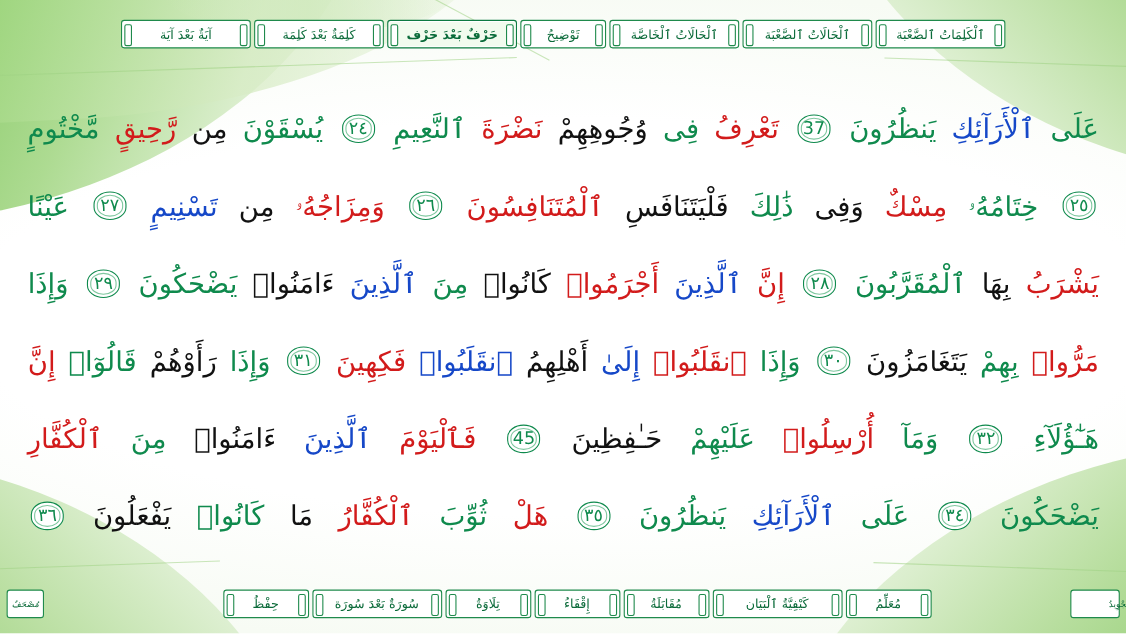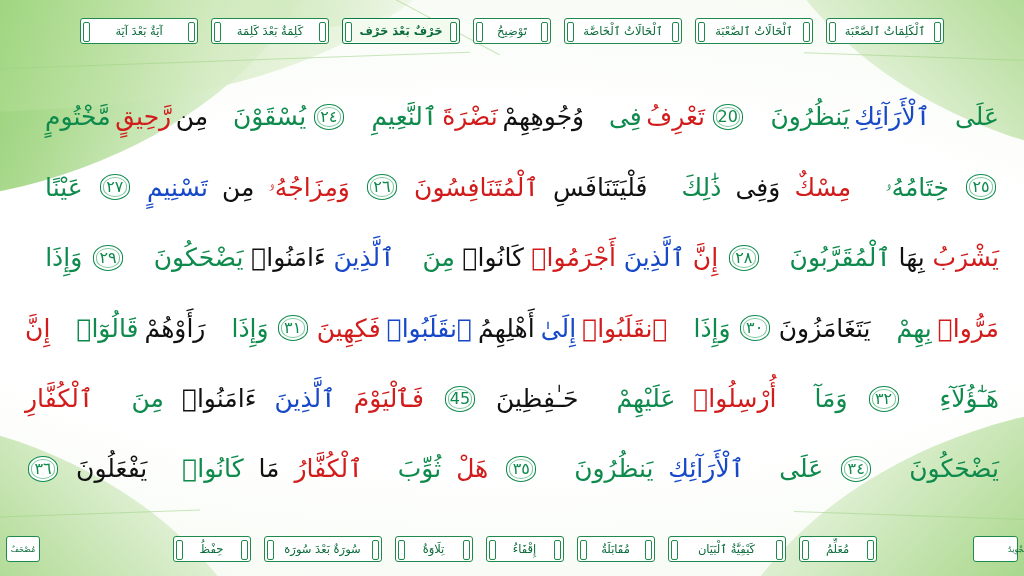--- a/index.html
+++ b/index.html
@@ -46,21 +46,21 @@
   .hl1 { left:0; top:60px; width:470px; transform: rotate(-2deg); }
   .hl2 { left:330px; top:12px; width:180px; transform: rotate(28deg); }
   .hl3 { right:0; top:56px; width:220px; transform: rotate(2deg); }
   .hl4 { left:0; bottom:62px; width:200px; transform: rotate(-2deg); }
   .hl5 { right:0; bottom:60px; width:230px; transform: rotate(2deg); }
 
   
   .tabbar {
     position: absolute; left: 0; width: 1024px;
     display: flex; align-items: center; justify-content: center;
-    gap: 13px; padding: 0 8px;
+    gap: 3px; padding: 0 8px;
   }
   .tabbar.top { top: 18px; }
   .tabbar.bottom { bottom: 14px; padding-left: 33px; }
 
   .tab {
     position: relative;
     height: 26px;
     min-width: 78px;
     padding: 0 12px;
     display: flex; align-items: center; justify-content: center;
@@ -97,21 +97,21 @@
   
   .corner-orn {
     position: absolute; bottom: 14px;
     width: 34px; height: 26px;
     border: 1px solid #1f8a4c; border-radius: 3px;
     background: #ffffff;
     color: #0b6b3a; font-size: 8px;
     display:flex; align-items:center; justify-content:center;
     direction: rtl;
   }
-  .corner-orn.left { left: 6px; }
+  .corner-orn.left { left: 6px; font-style: italic; }
   .corner-orn.right { right: 6px; padding-left: 43px; }
 
   
   #mushaf {
     position: absolute;
     left: 18px; right: 18px;
     top: 62px; bottom: 52px;
     display: flex; flex-direction: column;
     justify-content: space-evenly;
     direction: rtl;
@@ -122,21 +122,21 @@
     align-items: center;
     justify-content: space-between;
     width: 100%;
     padding: 0 6px;
     font-family: "DejaVu Sans", sans-serif;
     font-size: 25px;
     line-height: 1.25;
     white-space: nowrap;
   }
   .w { padding: 0 1px; }
-  .c-green { color: #0f8a4d; margin-left: 20px; }
+  .c-green { color: #0f8a4d; }
   .c-red   { color: #d21b1b; }
   .c-blue  { color: #1648c8; }
   .c-black { color: #111111; text-align: right; }
 
   
   .ayah {
     display: inline-flex;
     align-items: center; justify-content: center;
     width: 30px; height: 26px;
     margin: 0 4px;
@@ -195,21 +195,21 @@
         <span class="lbl">ٱلْكَلِمَاتُ ٱلصَّعْبَة</span>
       </div>
     </div>
 
   <div id="mushaf">
       <div class="line">
         <span class="w c-green">عَلَى</span>
         <span class="w c-blue">ٱلْأَرَآئِكِ</span>
         <span class="w c-green">يَنظُرُونَ</span>
         <span class="ayah">
-          <span>20</span>
+          <span>37</span>
         </span>
         <span class="w c-red">تَعْرِفُ</span>
         <span class="w c-green">فِى</span>
         <span class="w c-black">وُجُوهِهِمْ</span>
         <span class="w c-red">نَضْرَةَ</span>
         <span class="w c-green">ٱلنَّعِيمِ</span>
         <span class="ayah">
           <span>٢٤</span>
         </span>
         <span class="w c-green">يُسْقَوْنَ</span>

